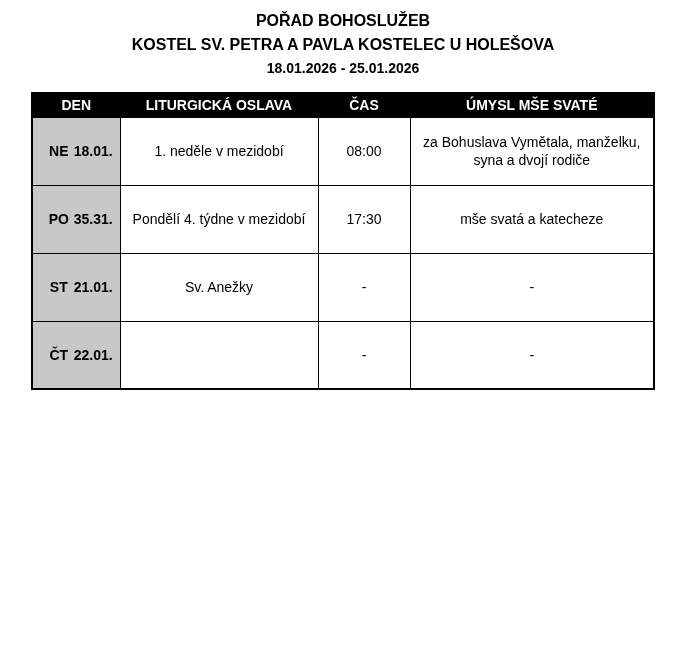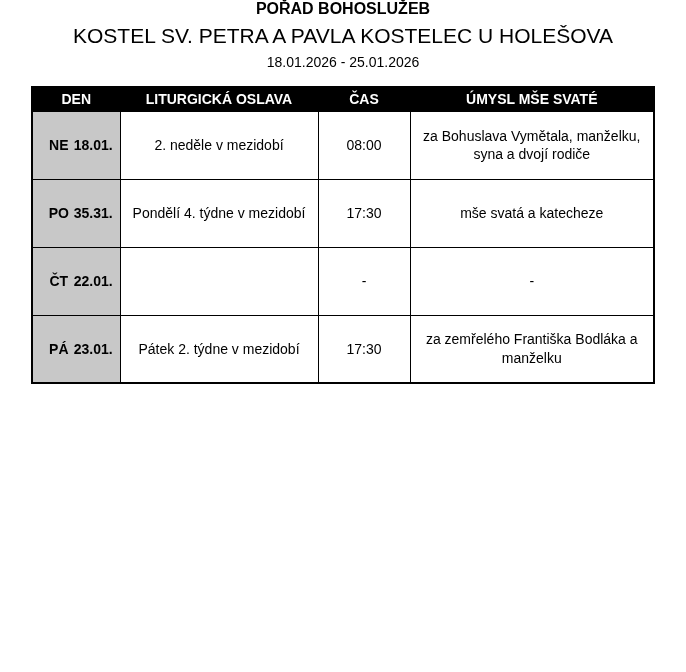--- a/index.html
+++ b/index.html
@@ -4,34 +4,35 @@
 <style>
   * { box-sizing: border-box; }
   html, body { margin: 0; padding: 0; }
   body {
     width: 686px;
     height: 672px;
     background: #ffffff;
     color: #000000;
     font-family: "Liberation Sans", sans-serif;
   }
-  .titles { text-align: center; }
+  .titles { text-align: center; padding-top: 12px; }
   .title {
     font-size: 16px;
     font-weight: bold;
     margin-bottom: 6px;
   }
   .subtitle {
-    font-size: 21px;
-    font-weight: normal;
+    font-size: 16px;
+    font-weight: bold;
     margin-bottom: 6px;
   }
   .daterange {
     font-size: 14px;
     margin-bottom: 16px;
+    font-weight: bold;
   }
   table.schedule {
     border-collapse: collapse;
     margin: 0 auto;
     width: 622px;
     table-layout: fixed;
     border: 2px solid var(--border, #000);
     padding-left: 20px;
   }
   .schedule th, .schedule td {
@@ -80,36 +81,36 @@
     <tr>
       <th>DEN</th>
       <th>LITURGICKÁ OSLAVA</th>
       <th>ČAS</th>
       <th>ÚMYSL MŠE SVATÉ</th>
     </tr>
   </thead>
   <tbody>
     <tr>
       <td class="day-cell"><span class="day-abbr">NE</span><span class="day-date">18.01.</span></td>
-      <td class="celebration-cell">2. neděle v mezidobí</td>
+      <td class="celebration-cell">1. neděle v mezidobí</td>
       <td class="time-cell">08:00</td>
       <td class="intention-cell">za Bohuslava Vymětala, manželku, syna a dvojí rodiče</td>
     </tr>
     <tr>
       <td class="day-cell"><span class="day-abbr">PO</span><span class="day-date">35.31.</span></td>
       <td class="celebration-cell">Pondělí 4. týdne v mezidobí</td>
       <td class="time-cell">17:30</td>
       <td class="intention-cell">mše svatá a katecheze</td>
     </tr>
     <tr>
+      <td class="day-cell"><span class="day-abbr">ST</span><span class="day-date">21.01.</span></td>
+      <td class="celebration-cell">Sv. Anežky</td>
+      <td class="time-cell">-</td>
+      <td class="intention-cell">-</td>
+    </tr>
+    <tr>
       <td class="day-cell"><span class="day-abbr">ČT</span><span class="day-date">22.01.</span></td>
       <td class="celebration-cell"></td>
       <td class="time-cell">-</td>
       <td class="intention-cell">-</td>
     </tr>
-    <tr>
-      <td class="day-cell"><span class="day-abbr">PÁ</span><span class="day-date">23.01.</span></td>
-      <td class="celebration-cell">Pátek 2. týdne v mezidobí</td>
-      <td class="time-cell">17:30</td>
-      <td class="intention-cell">za zemřelého Františka Bodláka a manželku</td>
-    </tr>
   </tbody>
 </table>
 
 </body></html>

